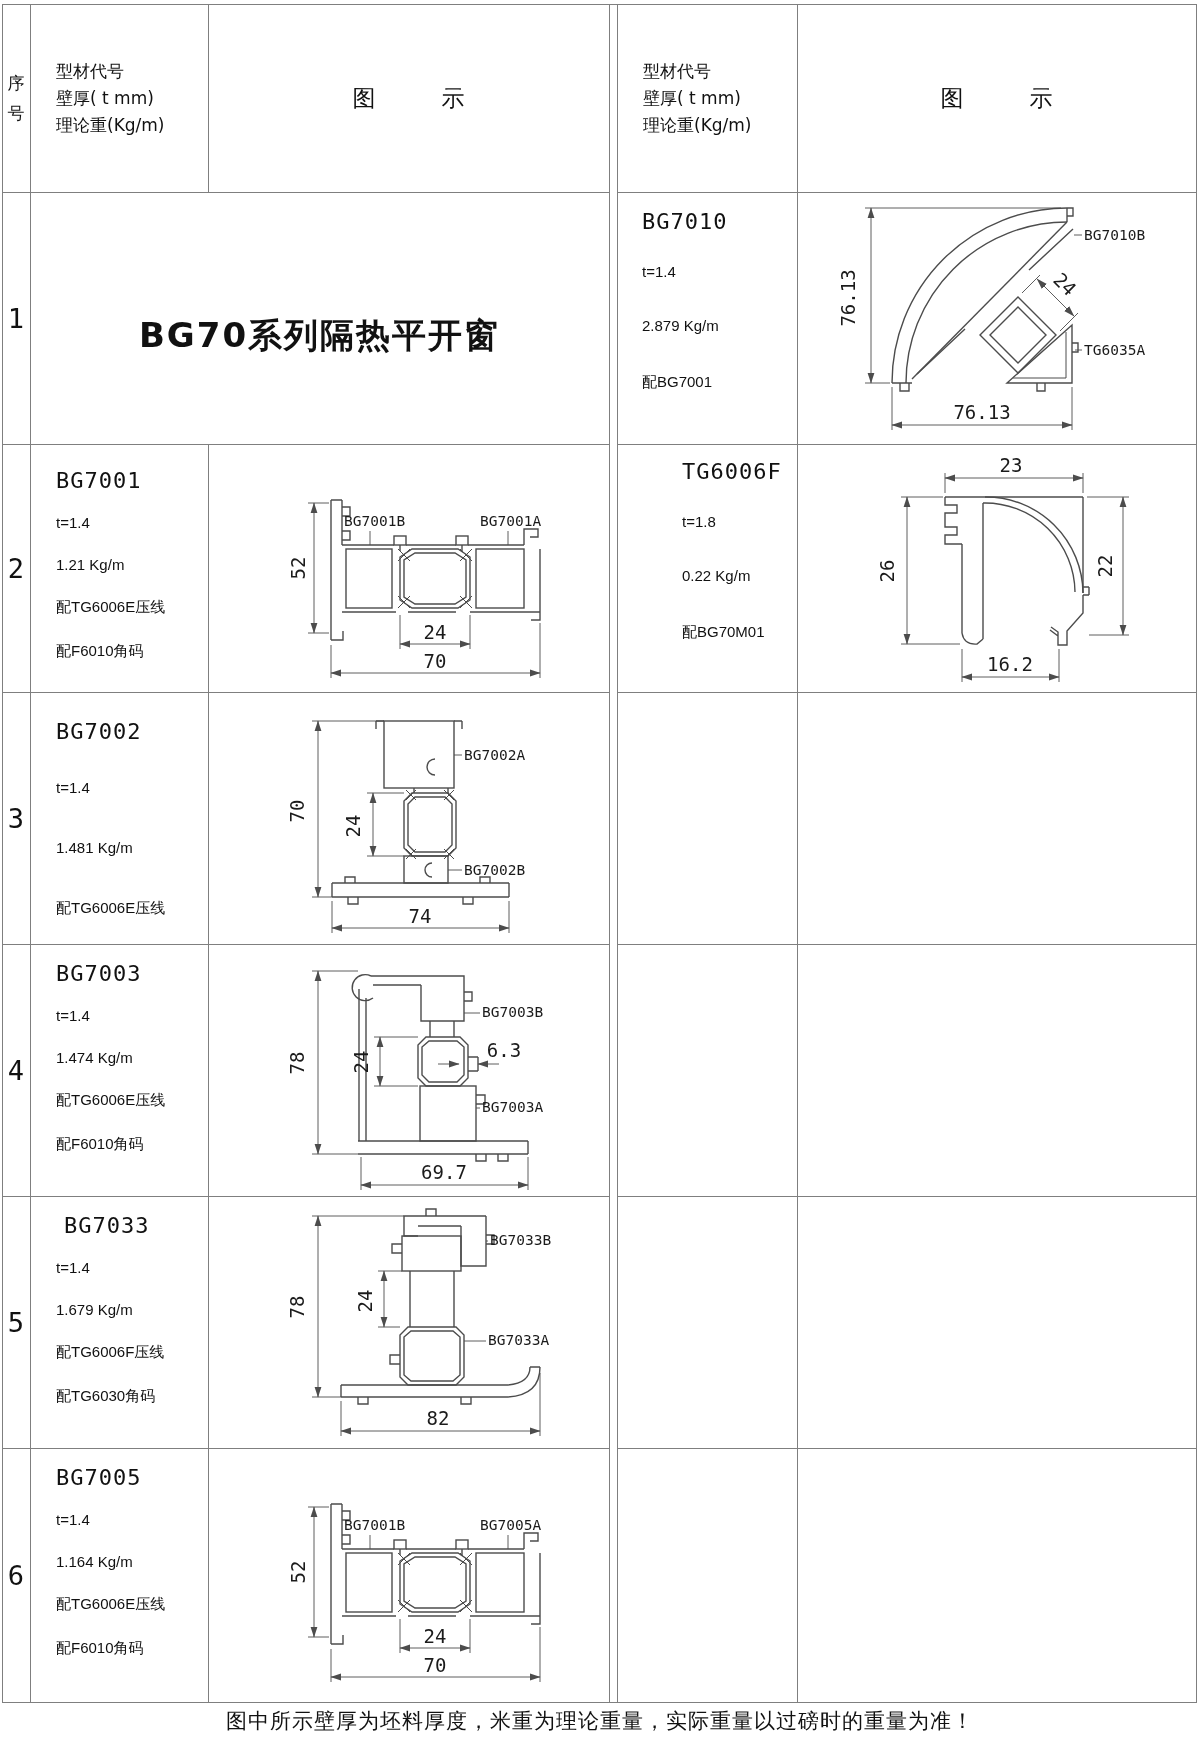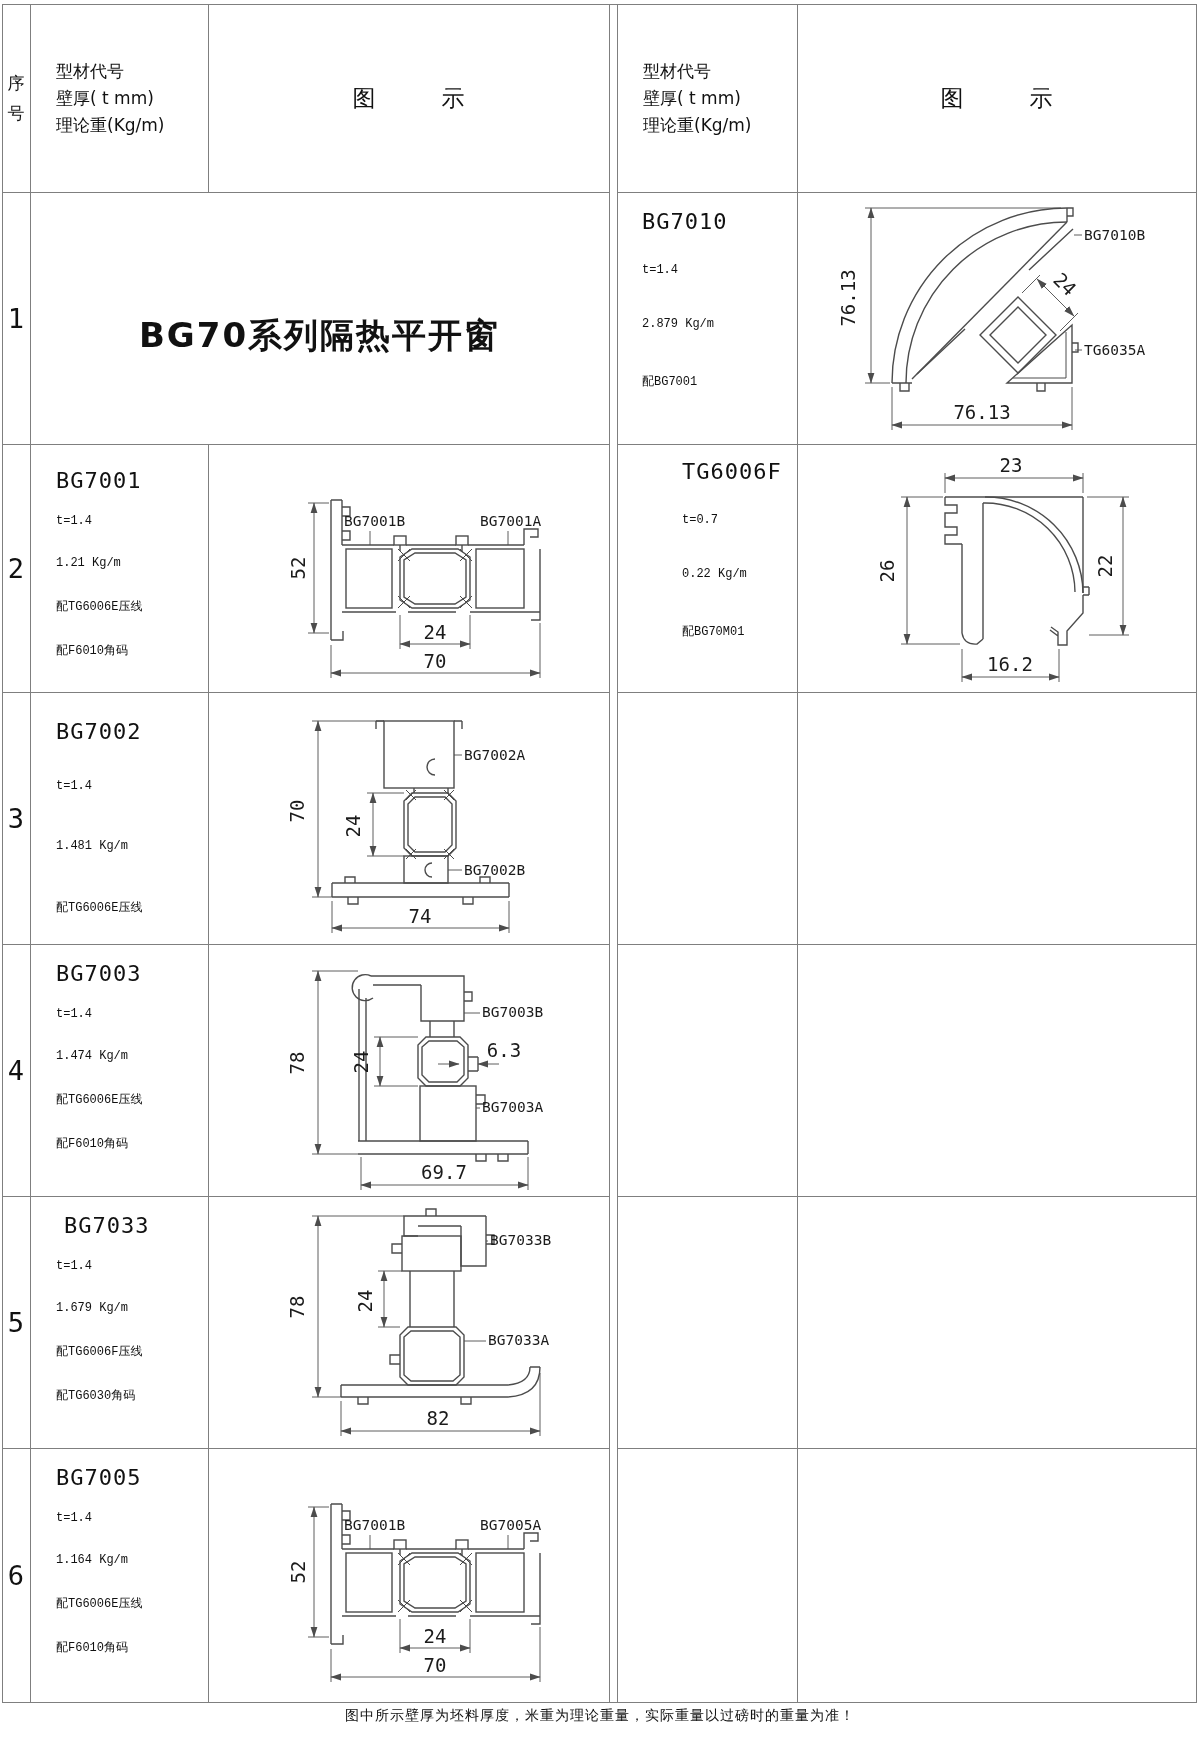--- a/index.html
+++ b/index.html
@@ -12,31 +12,31 @@
   .seq-h{display:flex;flex-direction:column;align-items:center;justify-content:center;gap:7px;font-size:17px;}
   .spec-h{display:flex;flex-direction:column;justify-content:center;padding-left:26px;box-sizing:border-box;
           font-size:17px;line-height:27px;}
   .diag-h{display:flex;align-items:center;justify-content:center;gap:66px;font-size:23px;}
   .num{display:flex;align-items:center;justify-content:center;font-size:27px;
        font-family:"DejaVu Sans Mono","Liberation Mono",monospace;}
   .title-cell{display:flex;align-items:center;justify-content:center;font-size:34px;font-weight:600;letter-spacing:2px;}
   .info{position:absolute;}
   .info .code{position:absolute;left:26px;font-size:22px;letter-spacing:1px;white-space:nowrap;
               font-family:"DejaVu Sans Mono","Liberation Mono",monospace;}
-  .info .ln{position:absolute;left:26px;font-size:12px;white-space:nowrap;
-            font-family:Liberation Mono, monospace;}
+  .info .ln{position:absolute;left:26px;font-size:15px;white-space:nowrap;
+            font-family:Liberation Sans, sans-serif;}
   .dcell{position:absolute;}
   svg.diag .draw path,svg.diag .draw rect{fill:none;stroke:#4c4c4c;stroke-width:1.4;}
   svg.diag .draw .thin{stroke-width:1;}
   svg.diag .dim path{fill:none;stroke:#4c4c4c;stroke-width:0.9;}
   svg.diag .dim line{stroke:#4c4c4c;stroke-width:0.9;}
   svg.diag text{fill:#1b1b1b;font-size:19px;font-family:"DejaVu Sans Mono","Liberation Mono",monospace;}
   svg.diag text.pl{font-size:14.5px;}
   svg.diag marker path{fill:#4c4c4c;stroke:none;}
-  .footer{position:absolute;left:0;top:1707px;width:100%;text-align:center;font-size:14px;letter-spacing:1px;}
+  .footer{position:absolute;left:0;top:1707px;width:100%;text-align:center;font-size:21px;letter-spacing:1px;}
 </style>
 </head>
 <body>
 
 <div class="sheet">
 
   <div class="gl h" style="left:2px;top:4px;width:1195px;"></div>
   <div class="gl h" style="left:2px;top:1702px;width:1195px;"></div>
 
   <div class="gl h" style="left:2px;top:192px;width:607px;"></div>
@@ -358,21 +358,21 @@
       <g>
         <path d="M277,42 H285 M278,157 H285" style="fill:none;stroke:#4c4c4c;stroke-width:0.9;"></path>
         <text class="pl" x="287" y="47">BG7010B</text>
         <text class="pl" x="287" y="162">TG6035A</text>
       </g>
     </svg>
   </div>
 
   <div class="cell info" style="left:617px;top:445px;width:180px;height:247px;margin-left:40px;">
     <div class="code" style="top:14px;left:25px;">TG6006F</div>
-    <div class="ln" style="top:68px;left:25px;">t=0.7</div>
+    <div class="ln" style="top:68px;left:25px;">t=1.8</div>
     <div class="ln" style="top:122px;left:25px;">0.22 Kg/m</div>
     <div class="ln" style="top:178px;left:25px;">配BG70M01</div>
   </div>
   <div class="dcell" style="left:797px;top:445px;width:399px;height:247px;">
     <svg class="diag" width="399" height="247">
       <defs>
           <marker id="m7" viewBox="0 0 10 8" refX="9.5" refY="4" markerWidth="11" markerHeight="9" orient="auto-start-reverse" markerUnits="userSpaceOnUse">
             <path d="M10,4 L0,0.8 L0,7.2 Z"></path>
           </marker>
         </defs>

